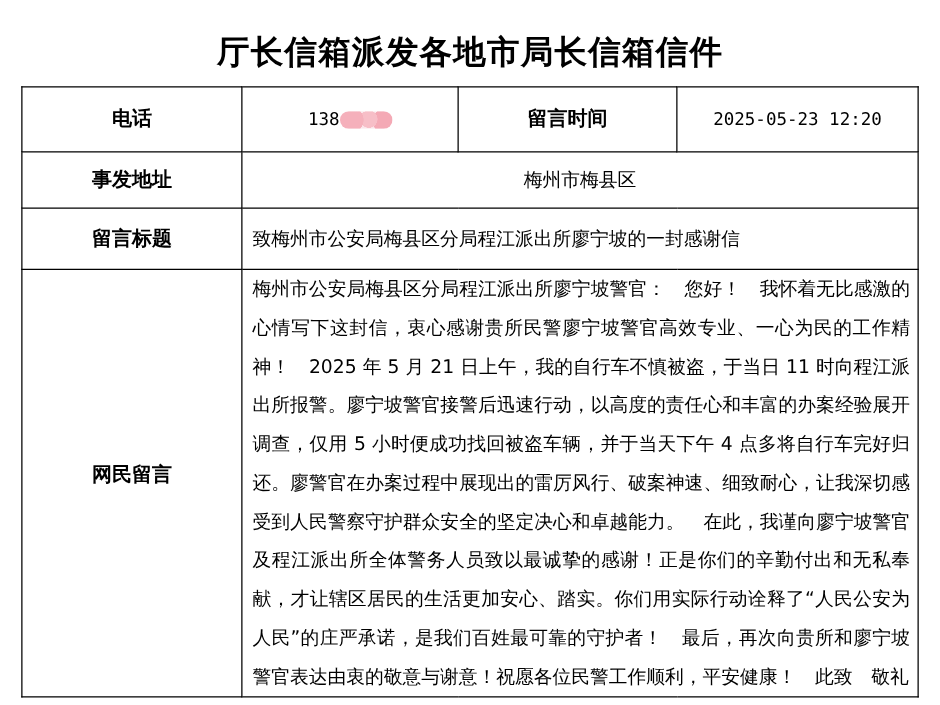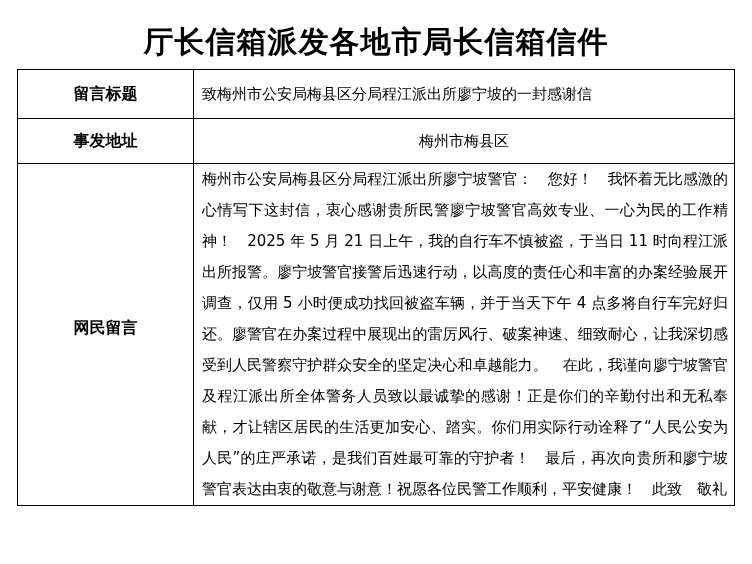--- a/index.html
+++ b/index.html
@@ -1,17 +1,17 @@
 <!DOCTYPE html>
 <html><head>
 <meta charset="utf-8">
 <style>
   html, body { margin:0; padding:0; background:#ffffff; }
   body { width:752px; height:564px; overflow:hidden; position:relative; font-family:"DejaVu Sans", sans-serif; color:#000; }
-  .title { position:absolute; left:0; top:22px; width:752px; text-align:center; font-family:"DejaVu Serif", serif; font-weight:bold; font-size:30px; letter-spacing:1px; line-height:40px; }
+  .title { position:absolute; left:0; top:22px; width:752px; text-align:center; font-family:"DejaVu Serif", serif; font-weight:bold; font-size:26px; letter-spacing:1px; line-height:40px; }
   table.form { position:absolute; left:17px; top:69px; width:717px; border-collapse:collapse; table-layout:fixed; }
   table.form td { border:1.5px solid #000; padding:0; vertical-align:middle; }
   td.label { text-align:center; font-weight:bold; font-size:16px; font-family:"DejaVu Sans", sans-serif; }
   td.value { text-align:center; font-size:14px; font-family:"DejaVu Sans Mono", monospace; }
   td.value-left { text-align:left; font-size:15px; padding-left:8px !important; font-family:"DejaVu Sans", sans-serif; }
   .redact { display:inline-block; height:14px; vertical-align:middle; border-radius:7px;
             background:radial-gradient(circle at 20% 50%, #f4a8b4 0 30%, transparent 31%),
                        radial-gradient(circle at 55% 45%, #f7b7c2 0 28%, transparent 29%),
                        radial-gradient(circle at 85% 55%, #f3a0ae 0 26%, transparent 27%),
                        #fbe3e8; opacity:0.9; }
@@ -24,27 +24,35 @@
 <div class="title">厅长信箱派发各地市局长信箱信件</div>
 
 <table class="form">
   <colgroup>
     <col style="width:176px">
     <col style="width:173px">
     <col style="width:175px">
     <col style="width:193px">
   </colgroup>
   <tbody>
-  <tr style="height:49px">
-    <td class="label">留言标题</td>
-    <td class="value-left" colspan="3">致梅州市公安局梅县区分局程江派出所廖宁坡的一封感谢信</td>
+  <tr style="height:52px">
+    <td class="label">电话</td>
+    <td class="value">
+      <span>138</span><span class="redact" style="width:42px;"></span>
+    </td>
+    <td class="label">留言时间</td>
+    <td class="value">2025-05-23 12:20</td>
   </tr>
   <tr style="height:45px">
     <td class="label">事发地址</td>
     <td class="value" colspan="3" style="font-family:'DejaVu Sans',sans-serif;font-size:15px;">梅州市梅县区</td>
+  </tr>
+  <tr style="height:49px">
+    <td class="label">留言标题</td>
+    <td class="value-left" colspan="3">致梅州市公安局梅县区分局程江派出所廖宁坡的一封感谢信</td>
   </tr>
   <tr style="height:310px">
     <td class="label" style="vertical-align:middle;padding-bottom:12px;">网民留言</td>
     <td class="msg-cell" colspan="3">
       <div class="msg">梅州市公安局梅县区分局程江派出所廖宁坡警官：　您好！　我怀着无比感激的心情写下这封信，衷心感谢贵所民警廖宁坡警官高效专业、一心为民的工作精神！　2025 年 5 月 21 日上午，我的自行车不慎被盗，于当日 11 时向程江派出所报警。廖宁坡警官接警后迅速行动，以高度的责任心和丰富的办案经验展开调查，仅用 5 小时便成功找回被盗车辆，并于当天下午 4 点多将自行车完好归还。廖警官在办案过程中展现出的雷厉风行、破案神速、细致耐心，让我深切感受到人民警察守护群众安全的坚定决心和卓越能力。　在此，我谨向廖宁坡警官及程江派出所全体警务人员致以最诚挚的感谢！正是你们的辛勤付出和无私奉献，才让辖区居民的生活更加安心、踏实。你们用实际行动诠释了“人民公安为人民”的庄严承诺，是我们百姓最可靠的守护者！　最后，再次向贵所和廖宁坡警官表达由衷的敬意与谢意！祝愿各位民警工作顺利，平安健康！　此致　敬礼</div>
     </td>
   </tr>
 </tbody>
   </table>
 

